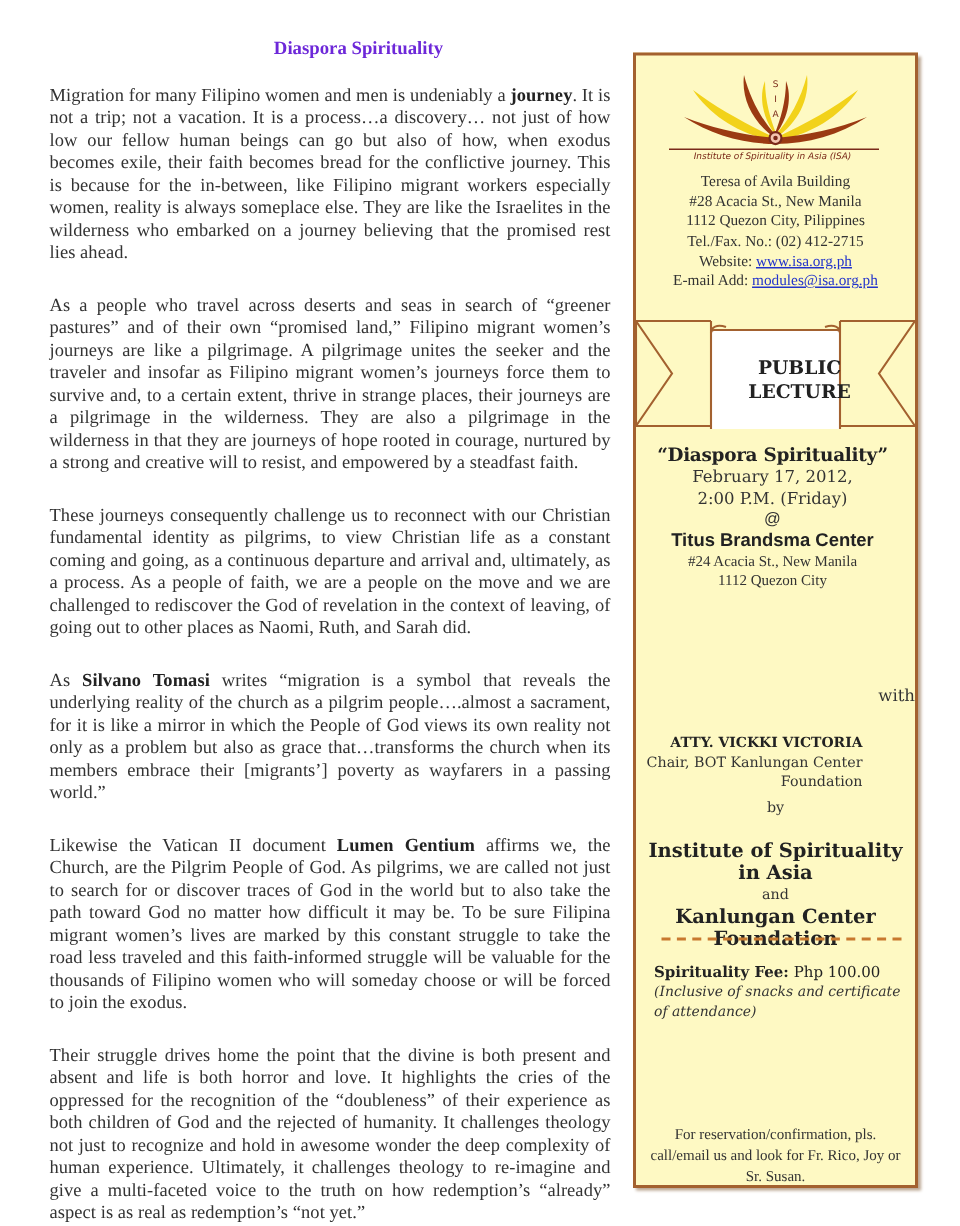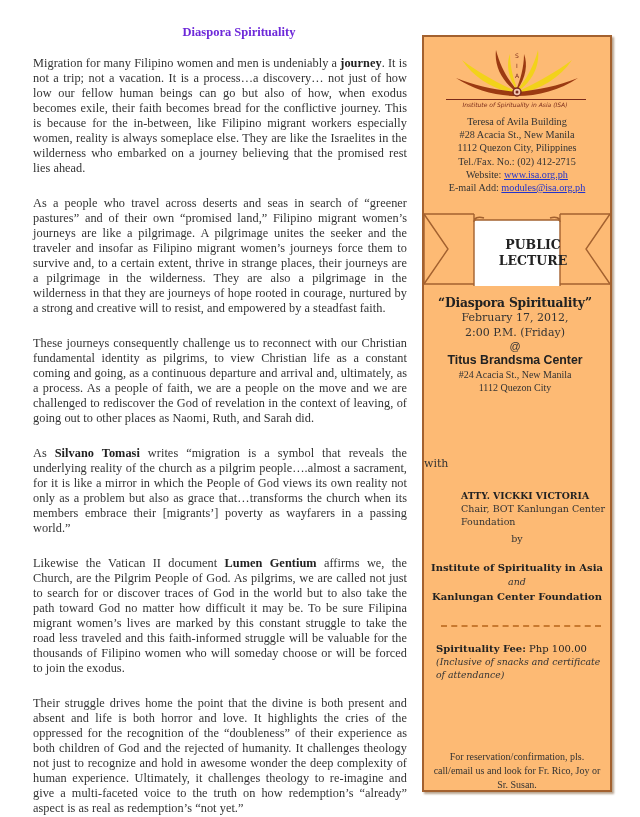--- a/index.html
+++ b/index.html
@@ -5,46 +5,46 @@
   html, body { margin: 0; padding: 0; background: #ffffff; }
   body { width: 640px; height: 817px; position: relative; overflow: hidden; color: #2a2a2a; }
 
   
   .article { position: absolute; left: 33px; top: 25px; width: 374px; font-family: "Liberation Serif", serif; }
   .article-title { text-align: center; font-weight: bold; font-size: 12.5px; margin: 0 0 16px 38px; color: #6d28d9; }
   .article p { margin: 0 0 20px 0; font-size: 12.3px; line-height: 15px; text-align: justify; color: #333; letter-spacing: 0.05px; }
   .article p b { color: #222; }
 
   
-  .sidebar { position: absolute; left: 422px; top: 35px; width: 186px; height: 753px; border: 2px solid #a3612f; box-shadow: 2px 2px 2px #b9a48f; background: #fdba74; font-family: "Liberation Serif", serif; }
+  .sidebar { position: absolute; left: 422px; top: 35px; width: 186px; height: 753px; border: 2px solid #a3612f; box-shadow: 2px 2px 2px #b9a48f; background: #fef9c3; font-family: "Liberation Serif", serif; }
   .logo { position: absolute; left: 20px; top: 5px; width: 146px; height: 72px; }
   .logo-caption { position: absolute; left: 16px; top: 64px; width: 150px; text-align: center; font-size: 6px; font-style: italic; color: #7a2a1a; font-family: "DejaVu Sans", sans-serif; }
   .logo-line { position: absolute; left: 22px; top: 62px; width: 140px; height: 0; border-top: 1.5px solid #7a2a1a; }
   .address { position: absolute; left: 0; top: 78px; width: 186px; text-align: center; font-size: 10.2px; line-height: 13.2px; color: #333; }
   .address a { color: #2233cc; text-decoration: underline; }
 
   .banner { position: absolute; left: -2px; top: 175px; width: 190px; height: 74px; }
   .banner-text { position: absolute; left: 52px; top: 200px; width: 82px; text-align: center; font-family: "DejaVu Serif", serif; font-weight: bold; font-size: 12.5px; line-height: 16px; color: #222; margin-left: 16px; }
 
   .event { position: absolute; left: 0; top: 258px; width: 182px; text-align: center; color: #333; }
   .event-title { font-family: "DejaVu Serif", serif; font-weight: bold; font-size: 12.3px; color: #222; letter-spacing: -0.2px; }
   .event-date, .event-time { font-family: "DejaVu Serif", serif; font-size: 11px; line-height: 15px; }
   .event-at { font-family: "Liberation Sans", sans-serif; font-size: 11px; line-height: 13px; }
   .event-venue { font-family: "Liberation Sans", sans-serif; font-weight: bold; font-size: 12.3px; line-height: 15px; color: #222; }
   .event-venue-addr { font-family: Liberation Serif, serif; font-size: 10px; line-height: 13px; }
 
-  .with { position: absolute; left: 0; top: 420px; width: 186px; text-align: left; font-family: "DejaVu Serif", serif; font-size: 11px; color: #333; }
-  .speaker { position: absolute; left: 0; top: 452px; width: 151px; text-align: left; color: #333; padding-left: 37px; }
+  .with { position: absolute; left: 0; top: 420px; width: 186px; text-align: right; font-family: "DejaVu Serif", serif; font-size: 11px; color: #333; }
+  .speaker { position: absolute; left: 0; top: 452px; width: 151px; text-align: right; color: #333; }
   .speaker-name { font-family: "DejaVu Serif", serif; font-weight: bold; font-size: 9.3px; line-height: 13px; color: #222; }
   .speaker-role { font-family: "DejaVu Serif", serif; font-size: 9.5px; line-height: 13px; }
 
   .by { position: absolute; left: 0; top: 496px; width: 186px; text-align: center; font-family: "DejaVu Serif", serif; font-size: 9.5px; color: #333; }
   .organizers { position: absolute; left: 0; top: 523px; width: 186px; text-align: center; color: #333; font-family: "DejaVu Serif", serif; }
-  .org-name { font-weight: bold; font-size: 10px; line-height: 15px; color: #222; }
-  .org-and { font-size: 9.5px; line-height: 14px; font-style: italic; }
+  .org-name { font-weight: bold; font-size: 13px; line-height: 15px; color: #222; }
+  .org-and { font-size: 9.5px; line-height: 14px; }
 
   .dashes { position: absolute; left: 17px; top: 588px; width: 160px; height: 0; border-top: 2px dashed #c8792f; }
 
   .fee { position: absolute; left: 12px; top: 605px; width: 170px; font-family: "DejaVu Serif", serif; color: #222; }
   .fee-line { font-size: 10px; line-height: 13px; }
   .fee-line b { font-weight: bold; }
   .fee-note { font-style: italic; font-size: 9.3px; line-height: 13px; color: #333; }
 
   .contact { position: absolute; left: 6px; top: 713px; width: 174px; text-align: center; font-family: "Liberation Serif", serif; font-size: 10px; line-height: 14px; color: #333; }
 </style>

